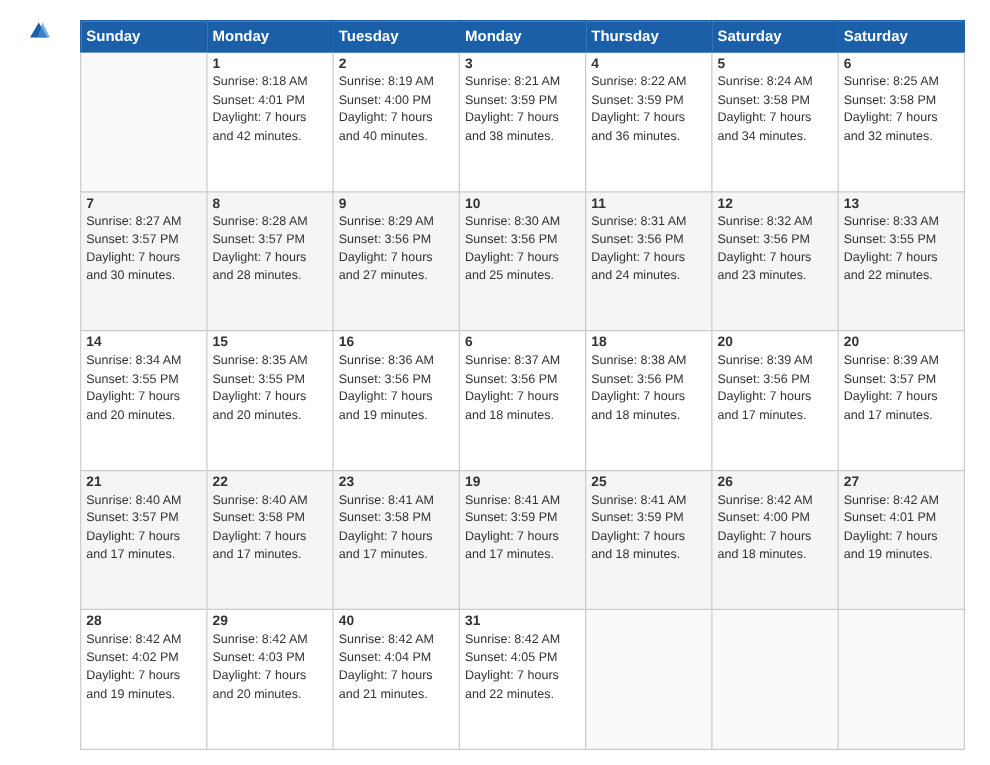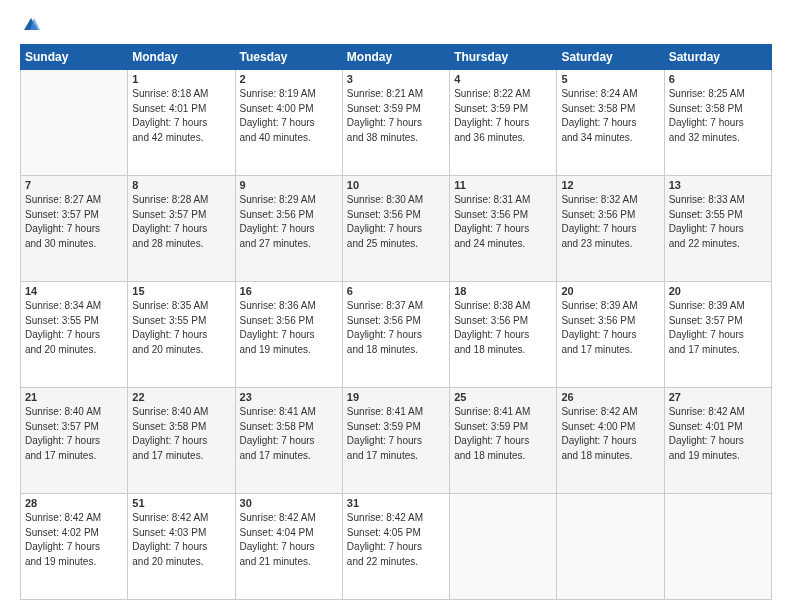--- a/index.html
+++ b/index.html
@@ -8,21 +8,21 @@
       height: 612px;
       background: #fff;
       font-family: Arial, sans-serif;
       overflow: hidden;
     }
     .page {
       width: 792px;
       height: 612px;
       padding: 16px 20px 12px 20px;
       display: flex;
-      flex-direction: column;
+      gap: 24px;
     }
     .header {
       display: flex;
       justify-content: space-between;
       align-items: flex-start;
       margin-bottom: 10px;
     }
     .logo {
       display: flex;
       flex-direction: column;
@@ -257,25 +257,25 @@
             <span class="day-num">27</span>
             <div class="day-info">Sunrise: 8:42 AM<br>Sunset: 4:01 PM<br>Daylight: 7 hours<br>and 19 minutes.</div>
           </td>
         </tr>
         <tr>
           <td>
             <span class="day-num">28</span>
             <div class="day-info">Sunrise: 8:42 AM<br>Sunset: 4:02 PM<br>Daylight: 7 hours<br>and 19 minutes.</div>
           </td>
           <td>
-            <span class="day-num">51</span>
+            <span class="day-num">29</span>
             <div class="day-info">Sunrise: 8:42 AM<br>Sunset: 4:03 PM<br>Daylight: 7 hours<br>and 20 minutes.</div>
           </td>
           <td>
-            <span class="day-num">30</span>
+            <span class="day-num">40</span>
             <div class="day-info">Sunrise: 8:42 AM<br>Sunset: 4:04 PM<br>Daylight: 7 hours<br>and 21 minutes.</div>
           </td>
           <td>
             <span class="day-num">31</span>
             <div class="day-info">Sunrise: 8:42 AM<br>Sunset: 4:05 PM<br>Daylight: 7 hours<br>and 22 minutes.</div>
           </td>
           <td class="empty-cell"></td>
           <td class="empty-cell"></td>
           <td class="empty-cell"></td>
         </tr>

